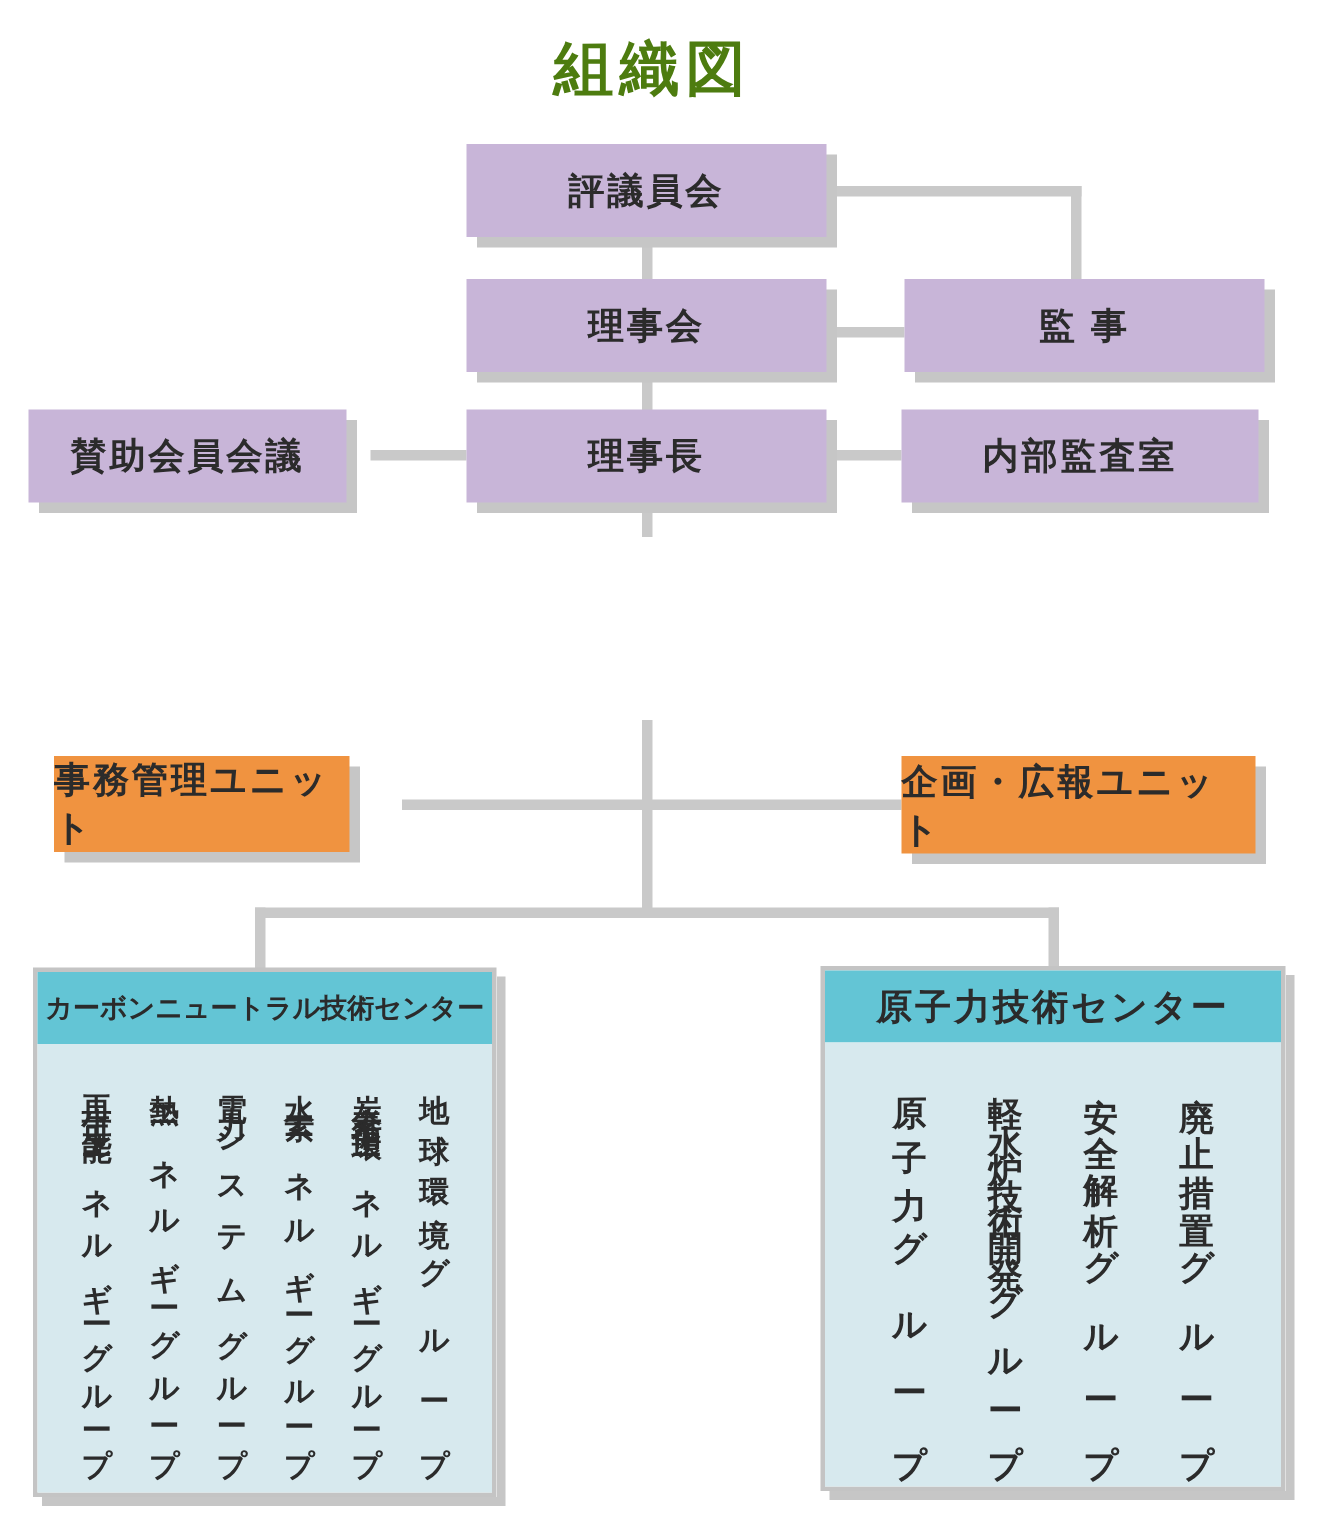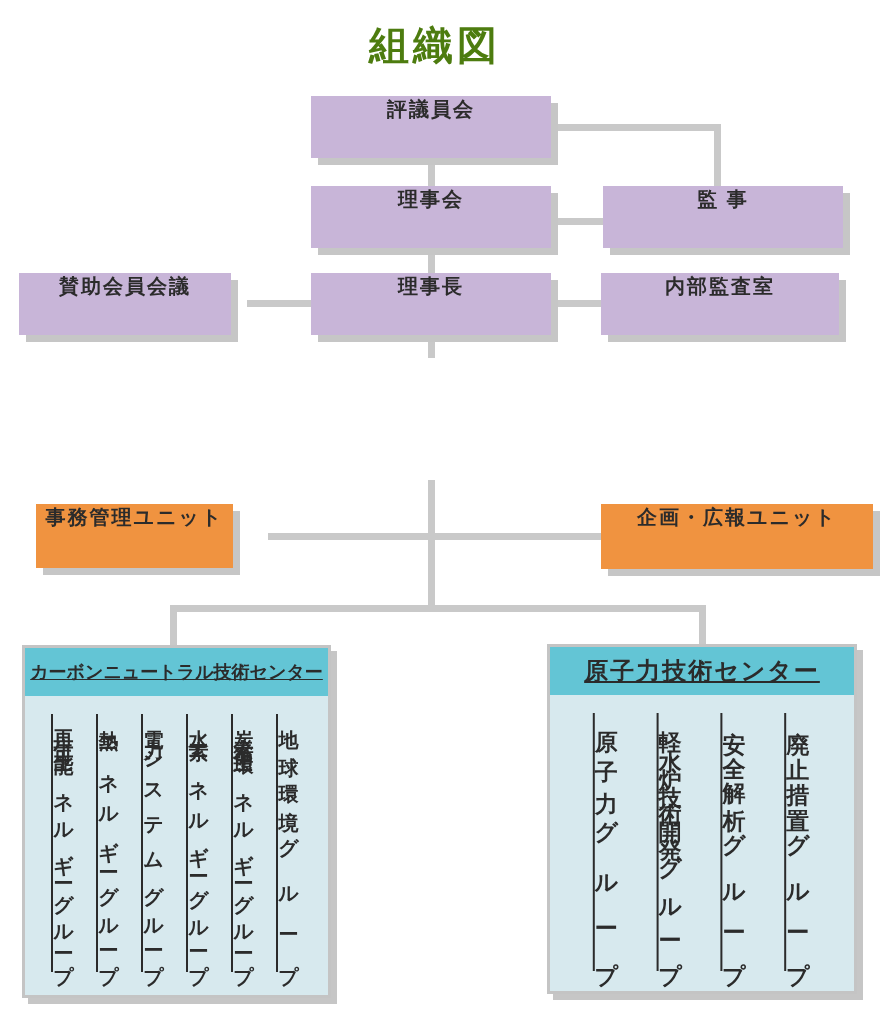--- a/index.html
+++ b/index.html
@@ -1,29 +1,29 @@
 <!DOCTYPE html>
 <html style="--box-purple: #c8b5d8; --box-orange: #f09340; --center-header: #63c5d5; --center-body: #d7e9ee; --connector: #c9c9c9; --shadow: #c6c6c6; --text: #2b2b2b;"><head>
 <meta charset="utf-8">
 <style>
   html,body{margin:0;padding:0;background:#ffffff;}
   body{font-family:"Liberation Sans","DejaVu Sans",sans-serif;color:#2b2b2b;}
   .canvas{position:relative;width:892px;height:1024px;background:#ffffff;overflow:hidden;}
   .page-title{position:absolute;left:0;top:18px;width:870px;text-align:center;
     font-size:40px;font-weight:bold;letter-spacing:4px;color:#4d7c0f;}
   .line{position:absolute;background:var(--connector,#c9c9c9);z-index:0;}
-  .box{position:absolute;display:flex;justify-content:center;
-    font-size:20px;font-weight:bold;letter-spacing:2px;z-index:1;
+  .box{position:absolute;display:flex;align-items:center;justify-content:center;
+    font-size:24px;font-weight:bold;letter-spacing:2px;z-index:1;
     box-shadow:7px 7px 0 var(--shadow,#c6c6c6);}
   .purple{background:var(--box-purple,#c8b5d8);}
   .orange{background:var(--box-orange,#f09340);}
   .exec{flex-direction:column;justify-content:space-evenly;padding:6px 0;}
   .exec .exec-line{line-height:1.2;}
   .center{position:absolute;z-index:1;border:3px solid #c4c4c4;
-    box-shadow:6px 6px 0 var(--shadow,#c6c6c6);display:flex;flex-direction:column;text-decoration:underline;}
+    box-shadow:6px 6px 0 var(--shadow,#c6c6c6);display:flex;flex-direction:column;}
   .center-header{background:var(--center-header,#63c5d5);display:flex;align-items:center;
     justify-content:center;font-weight:bold;flex:0 0 48px;}
   .center-header.small{font-size:18px;letter-spacing:0;}
   .center-header.big{font-size:24px;letter-spacing:2px;}
   .center-body{background:var(--center-body,#d7e9ee);flex:1;display:flex;
     flex-direction:row-reverse;justify-content:space-evenly;align-items:flex-start;
     padding:18px 4px 14px 4px;}
   .vcol{writing-mode:vertical-rl;text-orientation:mixed;font-weight:bold;
     text-align:justify;text-align-last:justify;height:258px;line-height:1;}
   .vcol.f20{font-size:20px;}
@@ -65,21 +65,21 @@
   <div class="box purple" style="left:311px;top:273px;width:240px;height:62px;">
     <span>理事長</span>
   </div>
   <div class="box purple" style="left:601px;top:273px;width:238px;height:62px;">
     <span>内部監査室</span>
   </div>
 
   <div class="box orange" style="left:36px;top:504px;width:197px;height:64px;">
     <span>事務管理ユニット</span>
   </div>
-  <div class="box orange" style="left:601px;top:504px;width:272px;height:65px;">
+  <div class="box orange" style="left:601px;top:504px;width:236px;height:65px;">
     <span>企画・広報ユニット</span>
   </div>
 
   <div class="center" style="left:22px;top:645px;width:303px;height:347px;">
     <div class="center-header small">カーボンニュートラル技術センター</div>
     <div class="center-body">
       <div class="vcol f20">地球環境グループ</div>
       <div class="vcol f20">炭素循環エネルギーグループ</div>
       <div class="vcol f20">水素エネルギーグループ</div>
       <div class="vcol f20">電力システムグループ</div>

